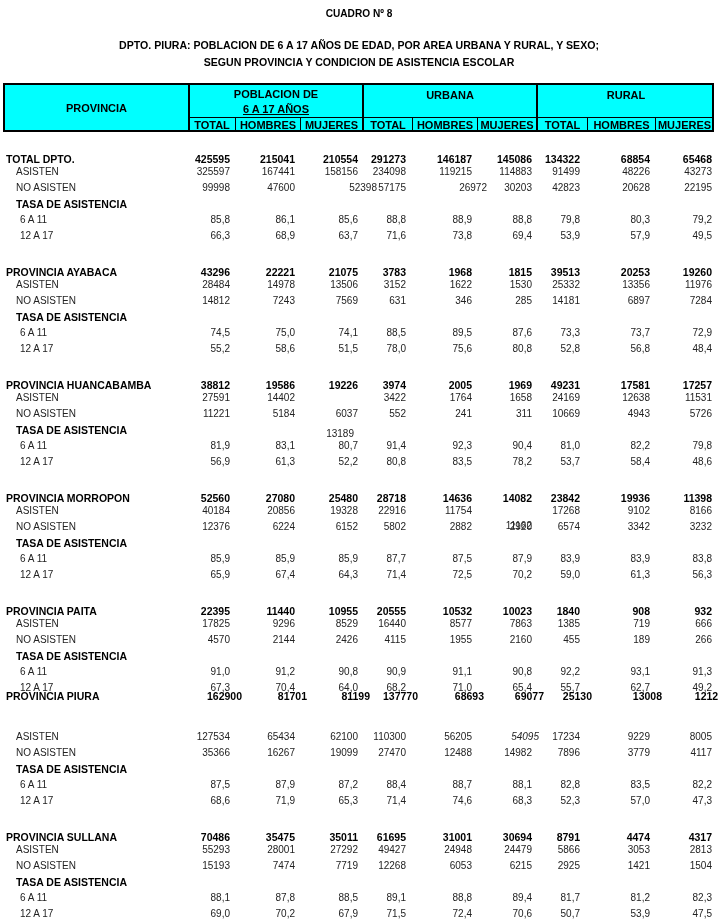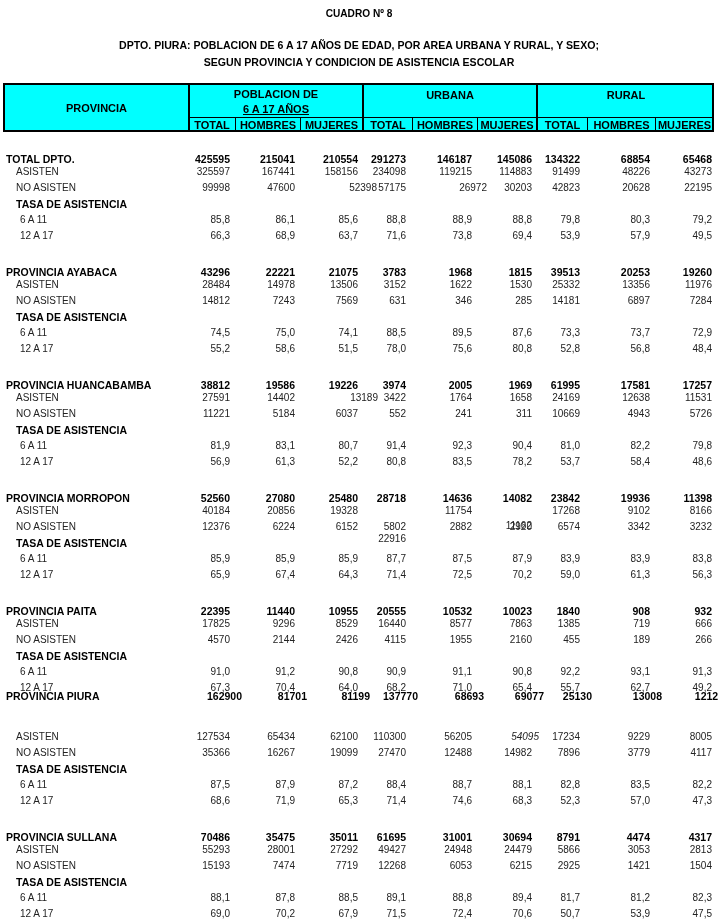--- a/index.html
+++ b/index.html
@@ -196,29 +196,29 @@
       <span class="v" style="right: 6px;">48,4</span>
     </div>
     <div class="row head" style="top: 229px;">
       <span class="lbl">PROVINCIA HUANCABAMBA</span>
       <span class="v" style="right: 488px;">38812</span>
       <span class="v" style="right: 423px;">19586</span>
       <span class="v" style="right: 360px;">19226</span>
       <span class="v" style="right: 312px;">3974</span>
       <span class="v" style="right: 246px;">2005</span>
       <span class="v" style="right: 186px;">1969</span>
-      <span class="v" style="right: 138px;">61995</span>
+      <span class="v" style="right: 138px;">49231</span>
       <span class="v" style="right: 68px;">17581</span>
       <span class="v" style="right: 6px;">17257</span>
     </div>
     <div class="row sub" style="top: 242px;">
       <span class="lbl">ASISTEN</span>
       <span class="v" style="right: 488px;">27591</span>
       <span class="v" style="right: 423px;">14402</span>
-      <span class="v" style="right: 340px;">13189</span>
+      <span class="v" style="right: 364px; margin-top: 36px;">13189</span>
       <span class="v" style="right: 312px;">3422</span>
       <span class="v" style="right: 246px;">1764</span>
       <span class="v" style="right: 186px;">1658</span>
       <span class="v" style="right: 138px;">24169</span>
       <span class="v" style="right: 68px;">12638</span>
       <span class="v" style="right: 6px;">11531</span>
     </div>
     <div class="row sub" style="top: 258px;">
       <span class="lbl">NO ASISTEN</span>
       <span class="v" style="right: 488px;">11221</span>
@@ -268,21 +268,21 @@
       <span class="v" style="right: 186px;">14082</span>
       <span class="v" style="right: 138px;">23842</span>
       <span class="v" style="right: 68px;">19936</span>
       <span class="v" style="right: 6px;">11398</span>
     </div>
     <div class="row sub" style="top: 355px;">
       <span class="lbl">ASISTEN</span>
       <span class="v" style="right: 488px;">40184</span>
       <span class="v" style="right: 423px;">20856</span>
       <span class="v" style="right: 360px;">19328</span>
-      <span class="v" style="right: 312px; margin-top: 28px;">22916</span>
+      <span class="v" style="right: 312px;">22916</span>
       <span class="v" style="right: 246px;">11754</span>
       <span class="v" style="right: 186px; margin-top: 15px;">11162</span>
       <span class="v" style="right: 138px;">17268</span>
       <span class="v" style="right: 68px;">9102</span>
       <span class="v" style="right: 6px;">8166</span>
     </div>
     <div class="row sub" style="top: 371px;">
       <span class="lbl">NO ASISTEN</span>
       <span class="v" style="right: 488px;">12376</span>
       <span class="v" style="right: 423px;">6224</span>

